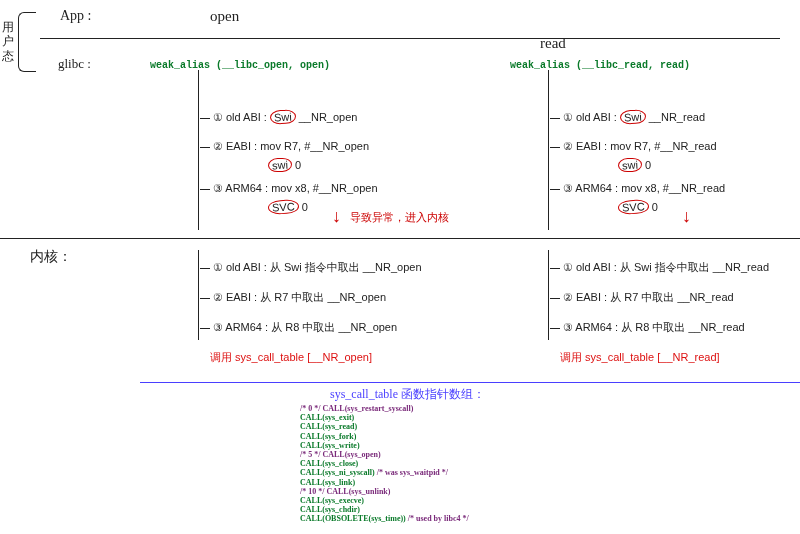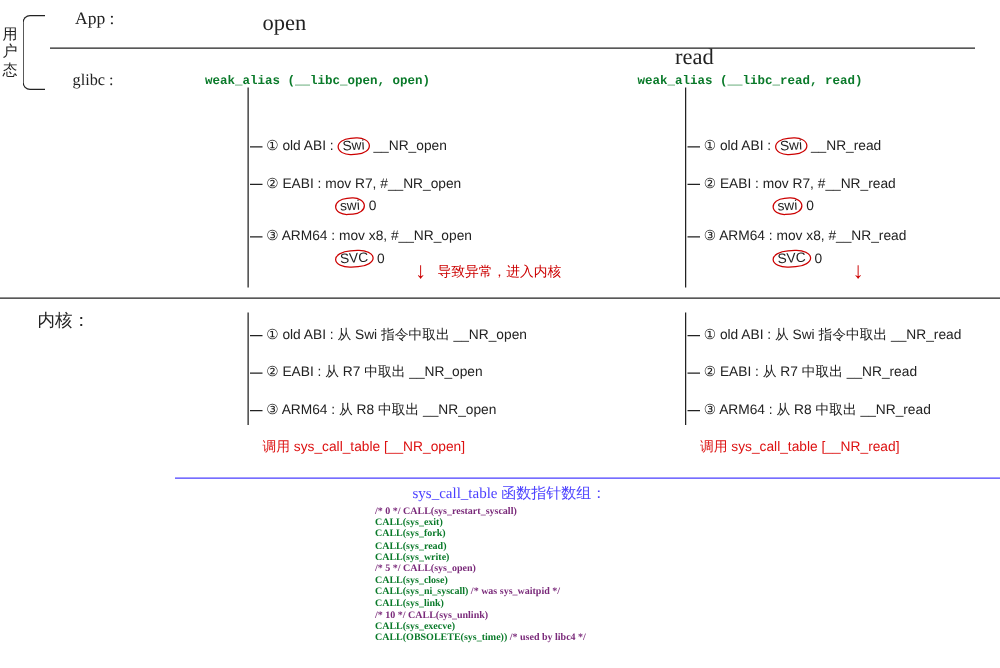--- a/index.html
+++ b/index.html
@@ -34,26 +34,26 @@
 
   .row-labels { position: absolute; }
   .app-label { left: 60px; top: 8px; font-size: 14px; }
   .glibc-label { left: 58px; top: 56px; font-size: 13px; }
   .kernel-label { left: 30px; top: 248px; font-size: 14px; }
 
   .hr1 { position: absolute; left: 40px; top: 38px; width: 740px; border-top: 1.5px solid #222; }
   .hr-mid { position: absolute; left: 0; top: 238px; width: 800px; border-top: 1px solid #222; }
   .hr-bot { position: absolute; left: 140px; top: 382px; width: 660px; border-top: 1px solid #4a3fff; }
 
-  .col-head { position: absolute; font-size: 18px; text-align: center; }
+  .col-head { position: absolute; font-size: 15px; text-align: center; }
   .open-head { left: 210px; top: 8px; }
   .read-head { left: 540px; top: 8px; margin-top: 27px; }
 
   .alias { position: absolute; color: #0a7a2a; font-weight: bold; font-size: 10px; font-family: "Courier New", monospace; }
-  .alias-open { left: 150px; top: 60px; margin-left: 14px; }
+  .alias-open { left: 150px; top: 60px; }
   .alias-read { left: 510px; top: 60px; }
 
   .vline {
     position: absolute;
     border-left: 1px solid #222;
   }
   .vline-open { left: 198px; top: 70px; height: 160px; }
   .vline-read { left: 548px; top: 70px; height: 160px; }
 
   .item {
@@ -186,23 +186,24 @@
 <div class="kern-item" style="left:550px;top:290px"><span class="tick"></span><span>② EABI :    从 R7 中取出 __NR_read</span></div>
 <div class="kern-item" style="left:550px;top:320px"><span class="tick"></span><span>③ ARM64 :   从 R8 中取出 __NR_read</span></div>
 <div class="vline" style="left:548px;top:250px;height:90px"></div>
 <div class="calltxt" style="left:560px;top:350px">调用 sys_call_table [__NR_read]</div>
 
 <div class="title-blue handwritten">sys_call_table 函数指针数组：</div>
 
 <div class="code-block">
   <div><span class="purple">/* 0 */    CALL(sys_restart_syscall)</span></div>
   <div>           CALL(sys_exit)</div>
+  <div>           CALL(sys_read)</div>
   <div>           CALL(sys_fork)</div>
-  <div>           CALL(sys_read)</div>
   <div>           CALL(sys_write)</div>
   <div><span class="purple">/* 5 */       CALL(sys_open)</span></div>
   <div>           CALL(sys_close)</div>
   <div><span>           CALL(sys_ni_syscall)</span><span class="purple">      /* was sys_waitpid */</span></div>
   <div>           CALL(sys_link)</div>
   <div><span class="purple">/* 10 */      CALL(sys_unlink)</span></div>
   <div>           CALL(sys_execve)</div>
+  <div>           CALL(sys_chdir)</div>
   <div><span>           CALL(OBSOLETE(sys_time))</span><span class="purple">   /* used by libc4 */</span></div>
 </div>
 
 </body></html>

